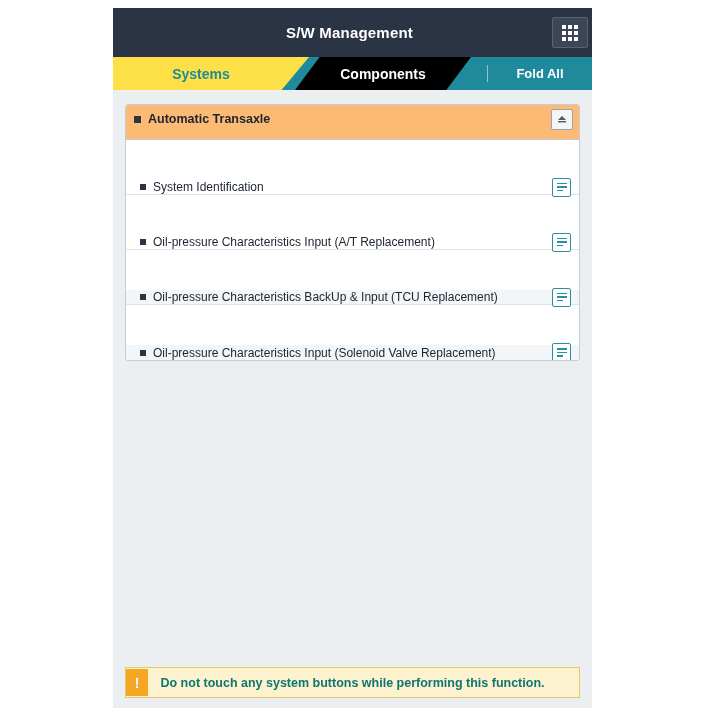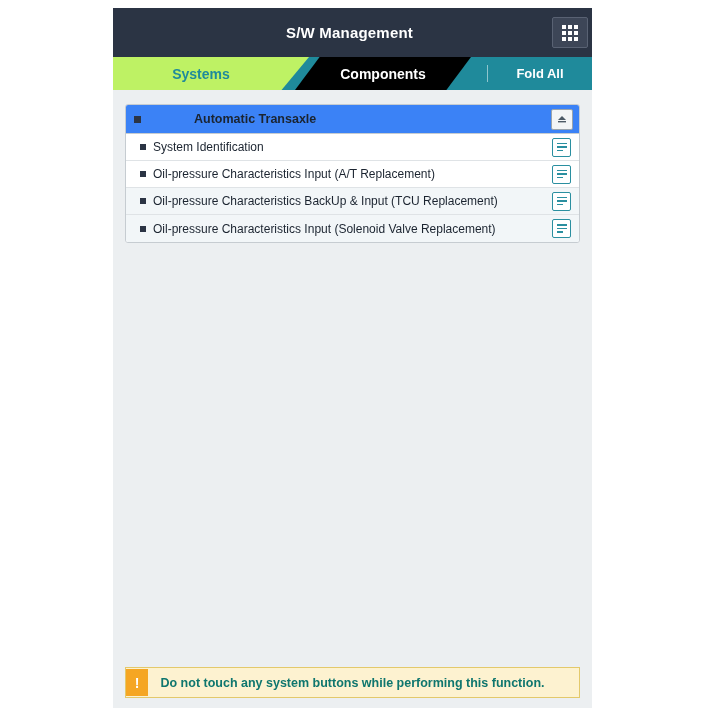--- a/index.html
+++ b/index.html
@@ -81,21 +81,21 @@
     display: flex;
     align-items: center;
     justify-content: center;
     font-size: 14px;
     font-weight: bold;
     color: #ffffff;
     flex: 0 0 auto;
   }
   .tab-systems {
     width: 196px;
-    background: #bef264;
+    background: #fde047;
     color: #1f8a9b;
     clip-path: polygon(0 0, 100% 0, 86% 100%, 0% 100%);
     padding-right: 20px;
     box-sizing: border-box;
     text-align: center;
   }
   .tab-components {
     width: 176px;
     margin-left: -14px;
     background: #000000;
@@ -125,26 +125,25 @@
     overflow: hidden;
   }
   .panel {
     background: #ffffff;
     border: 1px solid #c6ccd1;
     border-radius: 3px;
     overflow: hidden;
   }
   .group-header {
     height: 28px;
-    background: #3b82f6;
+    background: #fdba74;
     border-bottom: 1px solid #c6ccd1;
     display: flex;
     align-items: center;
-    padding: 0 6px 0 8px;
-    gap: 46px;
+    padding: 0 6px 6px 8px;
   }
   .group-header .label {
     flex: 1;
     font-size: 12.5px;
     font-weight: bold;
     color: #1b2430;
   }
   .sq {
     display: inline-block;
     width: 7px;
@@ -164,28 +163,29 @@
     height: 19px;
     border: 1px solid #9aa4ad;
     border-radius: 2px;
     background: #f3f5f6;
     display: flex;
     align-items: center;
     justify-content: center;
     flex: 0 0 auto;
   }
   .row {
-    height: 27px;
+    height: 15px;
     display: flex;
     align-items: center;
     padding: 0 8px 0 14px;
     border-bottom: 1px solid #dfe3e6;
     background: #ffffff;
     box-sizing: border-box;
     position: relative;
+    margin-top: 40px;
   }
   .row.alt { background: #f2f6f8; }
   .row:last-child { border-bottom: none; }
   .row .label {
     flex: 1;
     font-size: 12px;
     color: #1b2430;
     white-space: nowrap;
     overflow: hidden;
     text-overflow: ellipsis;

